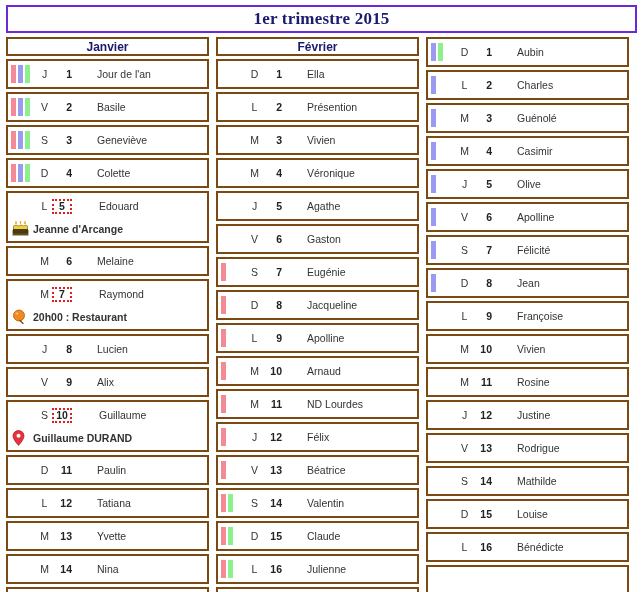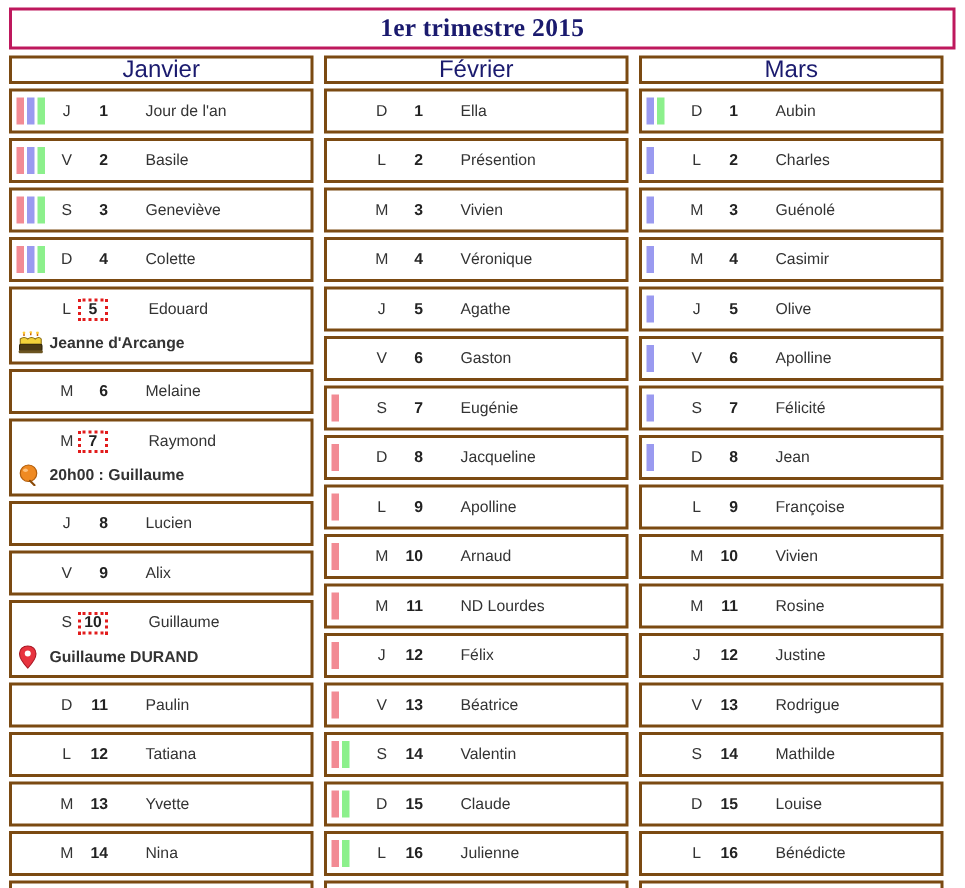--- a/index.html
+++ b/index.html
@@ -17,21 +17,21 @@
   .page {
     width: 643px;
     height: 592px;
     box-sizing: border-box;
     padding: 5px 6px 0 6px;
     overflow: hidden;
   }
 
   
   .title-box {
-    border: 2px solid #be185d;
+    border: 2px solid #6d28d9;
     height: 28px;
     box-sizing: border-box;
     display: flex;
     align-items: center;
     justify-content: center;
     background: #ffffff;
     margin-bottom: 4px;
   }
   .title-text {
     font-family: "Liberation Serif", serif;
@@ -56,22 +56,22 @@
     border: 2px solid #7B4A12;
     height: 19px;
     box-sizing: border-box;
     display: flex;
     align-items: center;
     justify-content: center;
     background: #ffffff;
     margin-bottom: 3px;
   }
   .month-header span {
-    font-size: 16px;
-    font-weight: normal;
+    font-size: 12px;
+    font-weight: bold;
     color: #1a1a6e;
   }
 
   
   .day-row {
     border: 2px solid #7B4A12;
     box-sizing: border-box;
     background: #ffffff;
     margin-bottom: 3px;
     min-height: 26px;
@@ -252,21 +252,21 @@
             <div class="dow">M</div>
             <div class="dnum marked">7</div>
             <div class="saint">Raymond</div>
           </div>
           <div class="event-line">
             <span class="event-icon"><svg width="15" height="15" viewBox="0 0 15 15">
                 <circle cx="7" cy="6.5" r="5.5" fill="#ef8a22" stroke="#b35e0a" stroke-width="0.8"></circle>
                 <ellipse cx="5" cy="4.5" rx="1.6" ry="1.1" fill="#ffc98a" opacity="0.85"></ellipse>
                 <path d="M8 11.5 L11 14.5" stroke="#8a4a08" stroke-width="1.4" fill="none" stroke-linecap="round"></path>
               </svg></span>
-            <span class="event-text">20h00 : Guillaume</span>
+            <span class="event-text">20h00 : Restaurant</span>
           </div>
         </div>
         <div class="day-row">
           <div class="day-line">
             <div class="bars"></div>
             <div class="dow">J</div>
             <div class="dnum">8</div>
             <div class="saint">Lucien</div>
           </div>
         </div>
@@ -482,23 +482,20 @@
             <div class="dow">L</div>
             <div class="dnum">16</div>
             <div class="saint">Julienne</div>
           </div>
         </div>
         <div class="day-row">
           <div class="day-line"></div>
         </div>
       </div>
       <div class="month-col">
-        <div class="month-header">
-          <span>Mars</span>
-        </div>
         <div class="day-row">
           <div class="day-line">
             <div class="bars">
               <div class="bar blue"></div>
               <div class="bar green"></div>
             </div>
             <div class="dow">D</div>
             <div class="dnum">1</div>
             <div class="saint">Aubin</div>
           </div>

